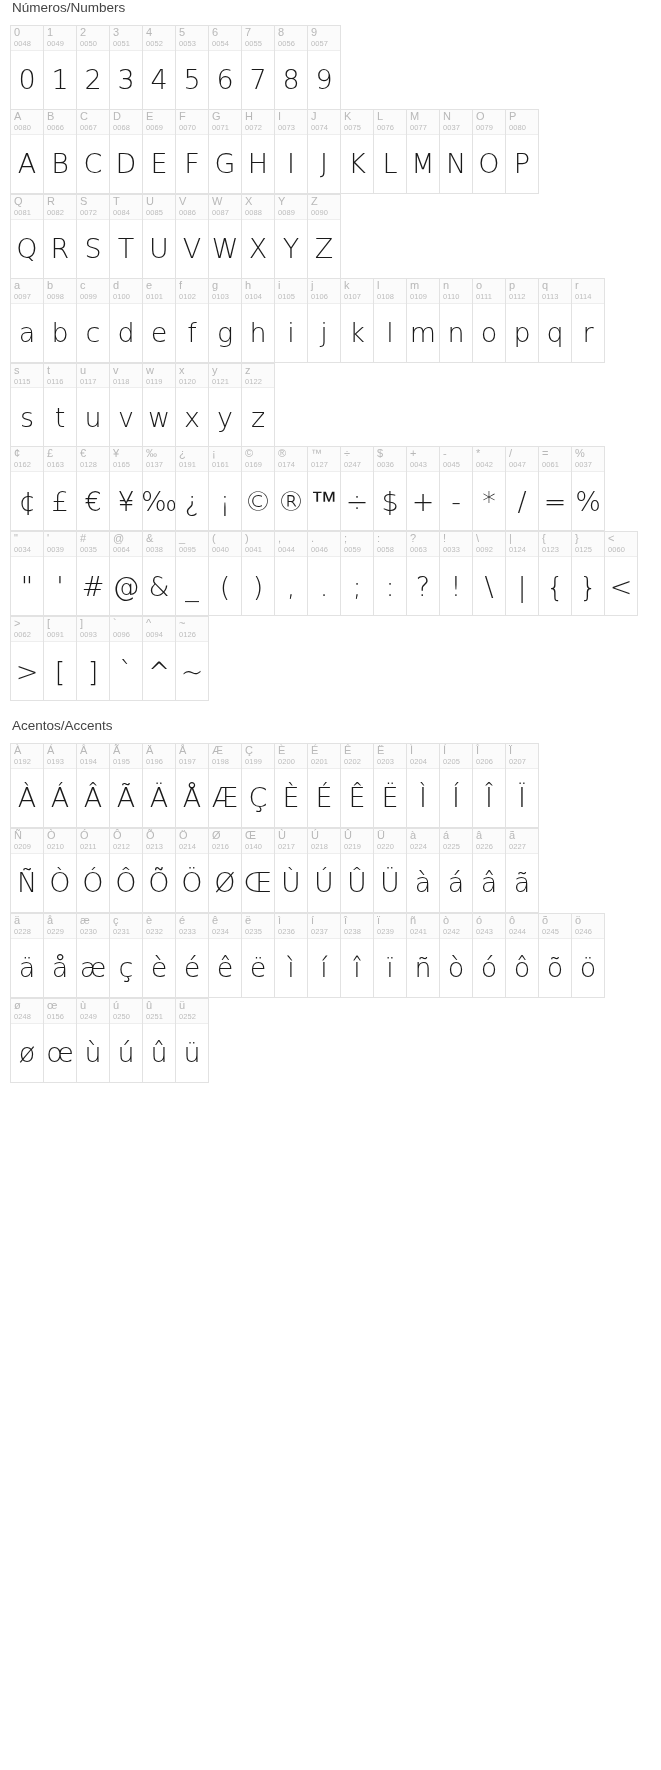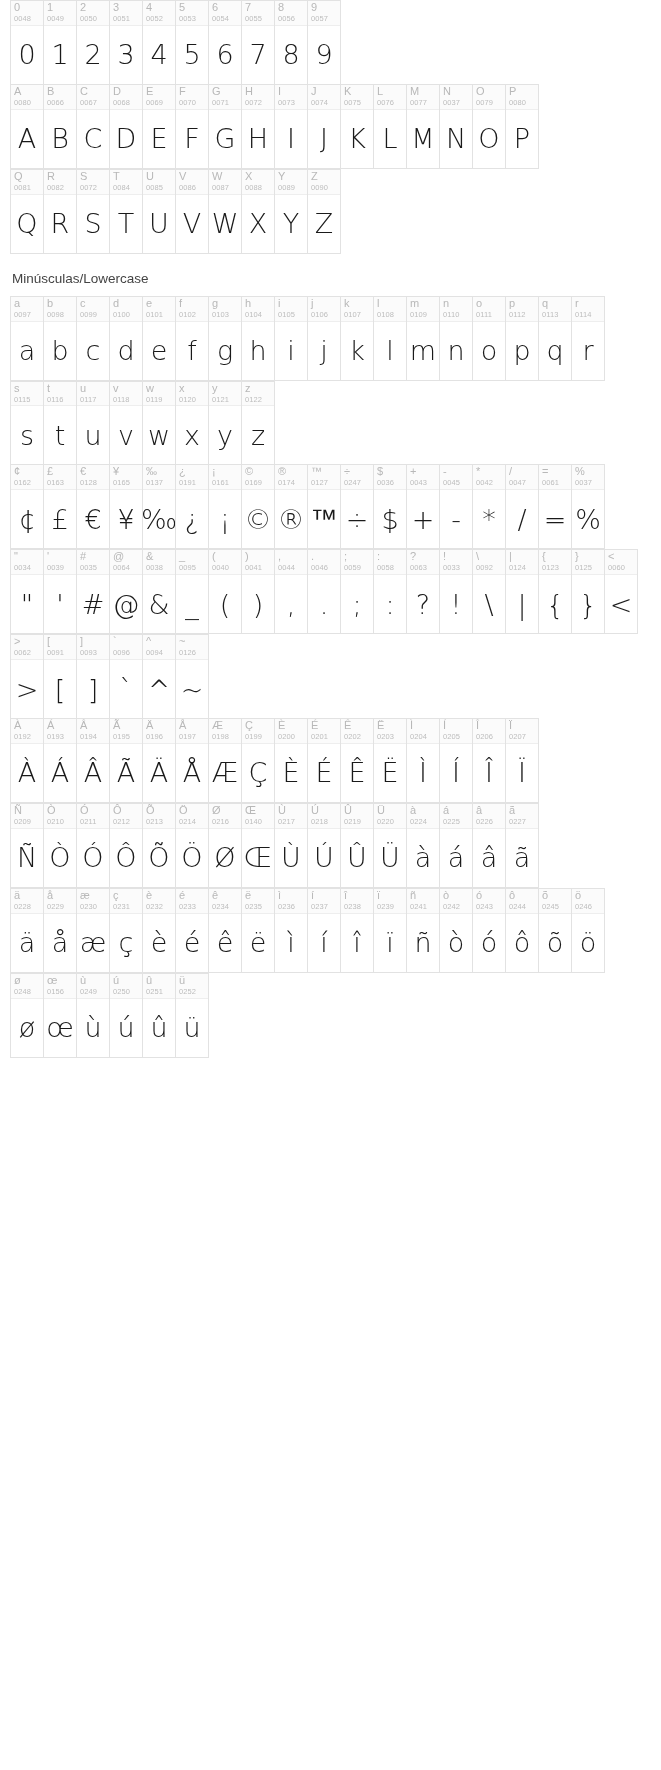--- a/index.html
+++ b/index.html
@@ -78,20 +78,21 @@
 
   .block { margin-bottom: 0; }
   .block + .block { margin-top: -1px; }
 </style>
 </head>
 <body>
 
 <div class="page">
   <div id="sections-root">
       <div class="block">
+        <div class="section-title first">Números/Numbers</div>
         <div class="glyph-rows">
           <div class="row">
             <div class="cell">
               <div class="meta">
                 <span class="char">0</span>
                 <span class="code">0048</span>
               </div>
               <div class="big">0</div>
             </div>
             <div class="cell">
@@ -344,21 +345,20 @@
               <div class="meta">
                 <span class="char">Z</span>
                 <span class="code">0090</span>
               </div>
               <div class="big">Z</div>
             </div>
           </div>
         </div>
       </div>
       <div class="block">
-        <div class="section-title">Minúsculas/Lowercase</div>
         <div class="glyph-rows">
           <div class="row">
             <div class="cell">
               <div class="meta">
                 <span class="char">a</span>
                 <span class="code">0097</span>
               </div>
               <div class="big">a</div>
             </div>
             <div class="cell">
@@ -846,20 +846,21 @@
               <div class="meta">
                 <span class="char">~</span>
                 <span class="code">0126</span>
               </div>
               <div class="big">~</div>
             </div>
           </div>
         </div>
       </div>
       <div class="block">
+        <div class="section-title">Acentos/Accents</div>
         <div class="glyph-rows">
           <div class="row">
             <div class="cell">
               <div class="meta">
                 <span class="char">À</span>
                 <span class="code">0192</span>
               </div>
               <div class="big">À</div>
             </div>
             <div class="cell">

